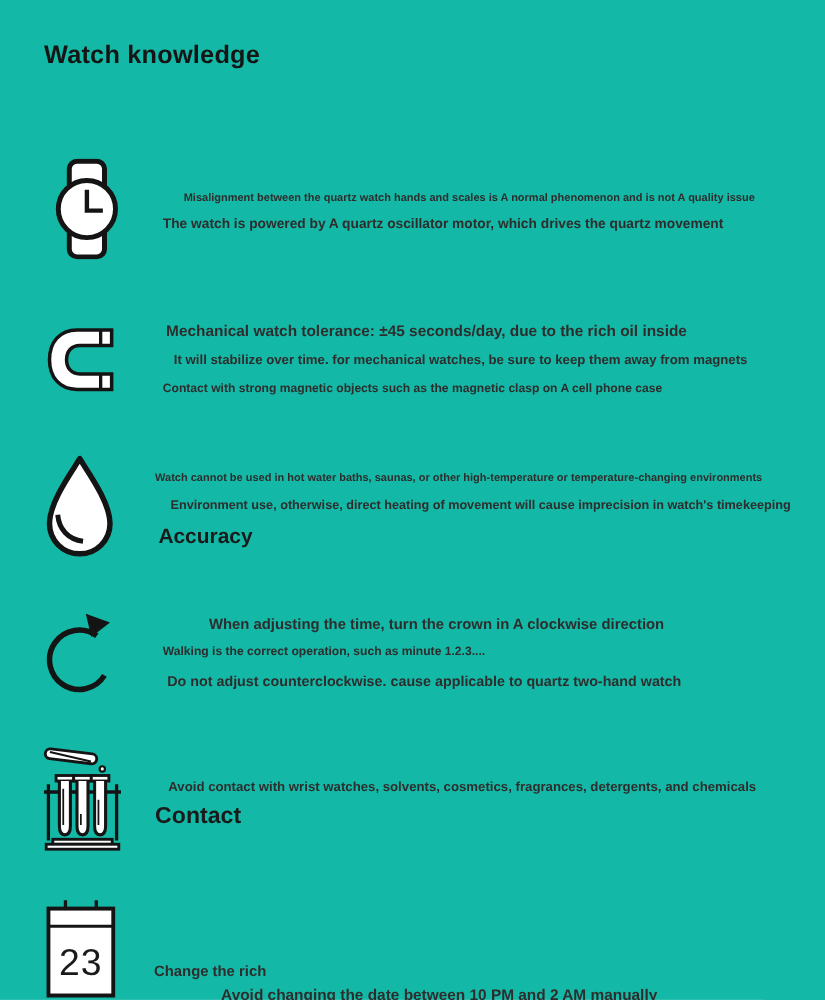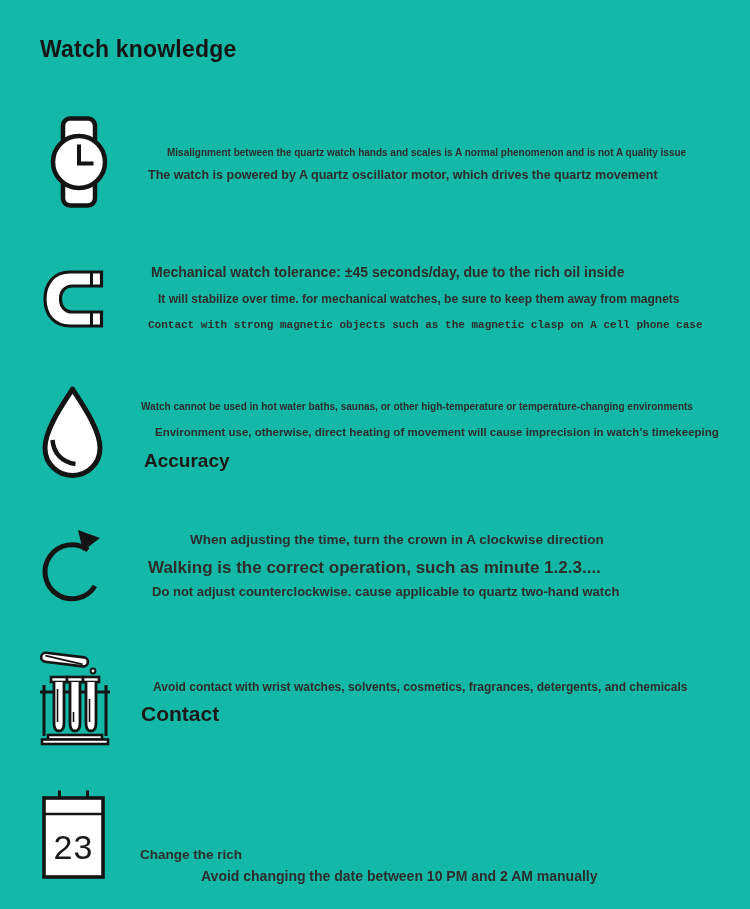--- a/index.html
+++ b/index.html
@@ -4,42 +4,42 @@
 <style>
   html,body{margin:0;padding:0;background:#ffffff;}
   #page{
     position:relative;
     width:750px;height:909px;
     background:#14b8a6;
     font-family:"Liberation Sans", sans-serif;
     overflow:hidden;
   }
   .abs{position:absolute;white-space:nowrap;}
-  .group{position:absolute;inset:0;}
+  .group{position:absolute;inset:0;margin-top:28px;}
   #title{left:40px;top:36px;font-size:23px;font-weight:700;color:#151515;letter-spacing:.2px;}
   .line{color:#2d2d2d;font-weight:700;}
   .heading{color:#1a1a1a;font-weight:700;}
   
   .icon-watch{left:50px;top:116px;width:58px;height:92px;}
   .s1l1{left:167px;top:147px;font-size:10px;}
   .s1l2{left:148px;top:168px;font-size:12.5px;}
   
   .icon-magnet{left:42px;top:269px;width:62px;height:60px;}
   .s2l1{left:151px;top:264px;font-size:14px;}
   .s2l2{left:158px;top:292px;font-size:12px;}
-  .s2l3{left:148px;top:319px;font-size:11px;font-family:Liberation Mono, monospace;}
+  .s2l3{left:148px;top:319px;font-size:11px;}
   
   .icon-drop{left:40px;top:385px;width:65px;height:95px;}
   .s3l1{left:141px;top:401px;font-size:10px;}
   .s3l2{left:155px;top:426px;font-size:11.5px;}
   .s3h{left:144px;top:450px;font-size:19px;}
   
   .icon-arrow{left:42px;top:526px;width:64px;height:82px;}
   .s4l1{left:190px;top:532px;font-size:13.5px;text-align:center;}
-  .s4l2{left:148px;top:558px;font-size:17px;}
+  .s4l2{left:148px;top:558px;font-size:11px;}
   .s4l3{left:152px;top:584px;font-size:13px;}
   
   .icon-tubes{left:38px;top:648px;width:74px;height:98px;}
   .s5l1{left:153px;top:680px;font-size:12px;}
   .s5h{left:141px;top:702px;font-size:21px;}
   
   .icon-calendar{left:42px;top:790px;width:63px;height:95px;}
   .cal-day{
     position:absolute;left:0;top:40px;width:100%;
     text-align:center;font-size:34px;font-weight:400;

